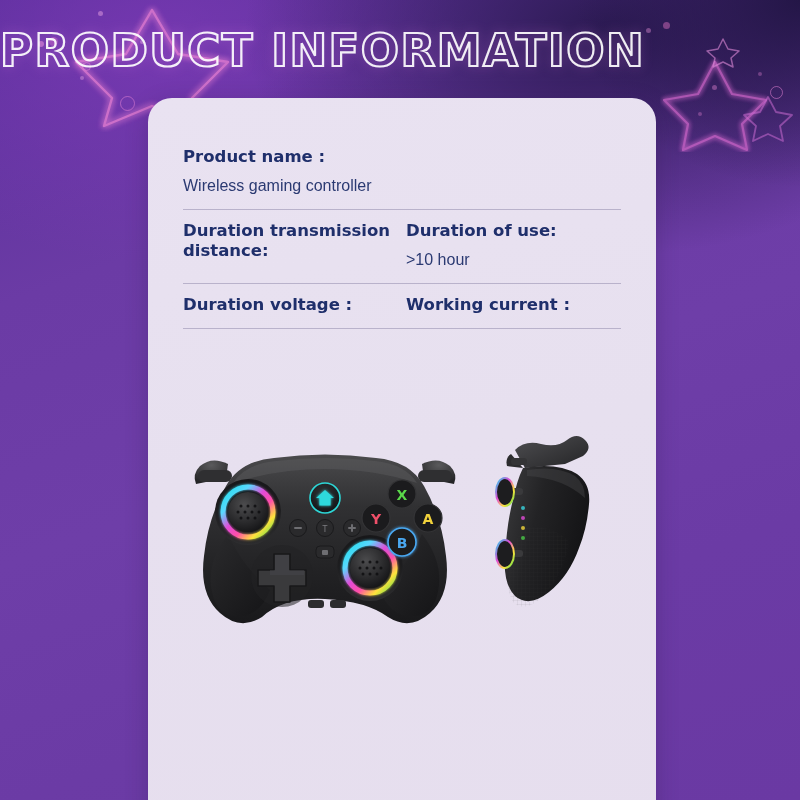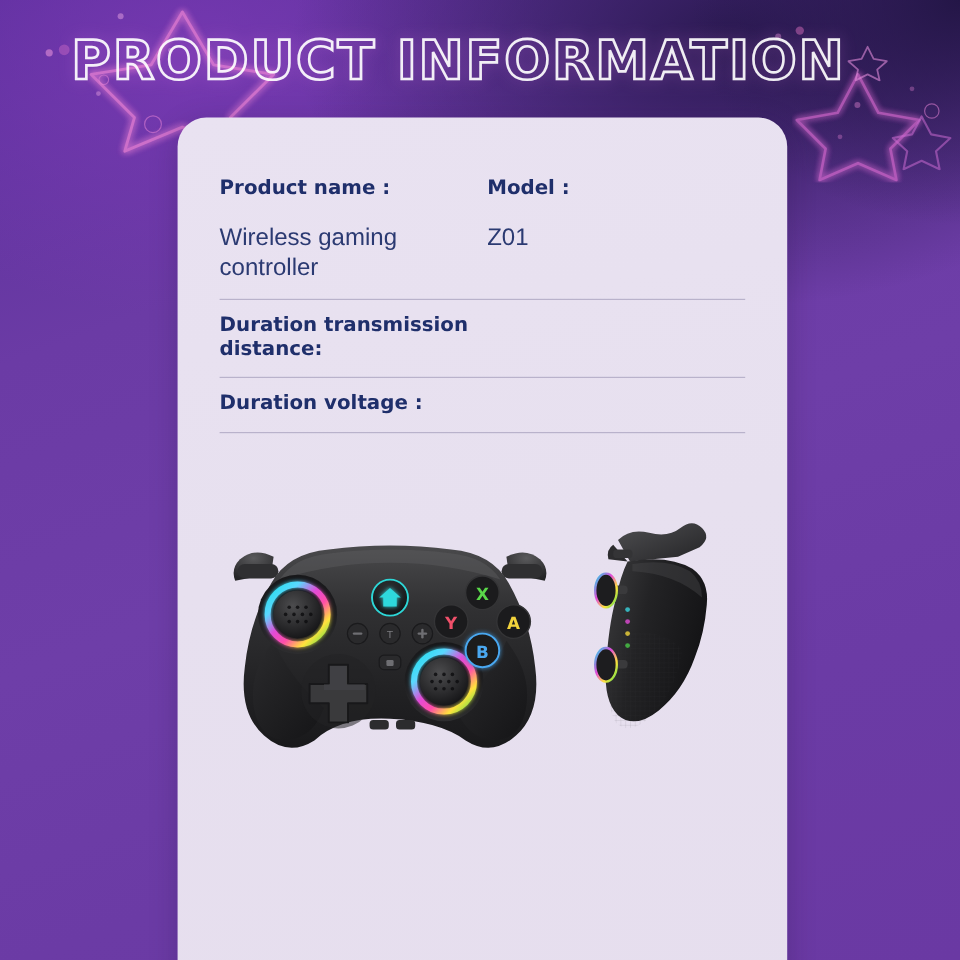--- a/index.html
+++ b/index.html
@@ -32,21 +32,20 @@
   }
   .ring-dot {
     position: absolute; border-radius: 50%;
     border: 1.5px solid rgba(228,130,214,0.55);
     pointer-events: none;
   }
 
   
   #title-wrap {
     position: absolute; left: 0; top: 22px; width: 764px; height: 58px;
-    text-align: center;
   }
   #page-title {
     display: inline-block;
     font-family: "DejaVu Sans", sans-serif;
     font-size: 45px;
     font-weight: bold;
     letter-spacing: 1.5px;
     line-height: 58px;
     background-image:
       radial-gradient(circle at 12% 30%, rgba(255,255,255,0.55) 0 1.2px, rgba(255,255,255,0) 1.8px),
@@ -84,23 +83,23 @@
   }
   .spec-row:last-child { border-bottom: 1px solid #b9b2cb; }
   .spec-col { flex: 0 0 50%; padding-right: 8px; }
   .spec-col.right { flex: 0 0 50%; padding-left: 4px; }
   .spec-label {
     font-family: "DejaVu Sans", sans-serif;
     font-size: 16.5px; font-weight: bold;
     color: #1f2f6b; line-height: 1.22;
   }
   .spec-value {
-    font-size: 20px; font-weight: normal;
+    font-size: 16px; font-weight: normal;
     color: #2b3a72; line-height: 1.25;
-    margin-top: 19px;
+    margin-top: 9px;
   }
 
   
   #product-area { position: absolute; left: 0; top: 330px; width: 508px; height: 260px; }
   #front-view { position: absolute; left: 22px; top: 0; width: 310px; height: 215px; }
   #side-view  { position: absolute; left: 345px; top: 0; width: 130px; height: 215px; }
 </style>
 </head>
 <body>
 
@@ -163,37 +162,38 @@
 
 <div id="card">
 
   <div id="spec-table">
 
     <div class="spec-row">
       <div class="spec-col">
         <div class="spec-label">Product name :</div>
         <div class="spec-value">Wireless gaming controller</div>
       </div>
-      <div class="spec-col right">
-        <div class="spec-label">Model :</div>
-        <div class="spec-value">Z01</div>
-      </div>
     </div>
 
     <div class="spec-row">
       <div class="spec-col">
         <div class="spec-label">Duration transmission distance:</div>
+      </div>
+      <div class="spec-col right">
+        <div class="spec-label">Duration of use:</div>
+        <div class="spec-value">&gt;10 hour</div>
       </div>
     </div>
 
     <div class="spec-row">
       <div class="spec-col">
         <div class="spec-label">Duration voltage :</div>
       </div>
       <div class="spec-col right">
+        <div class="spec-label">Working current :</div>
       </div>
     </div>
 
   </div>
 
   <div id="product-area">
 
     <svg id="front-view" viewBox="0 0 310 215" xmlns="http://www.w3.org/2000/svg">
       <defs>
         <linearGradient id="bodyG" x1="0" y1="0" x2="0" y2="1">

